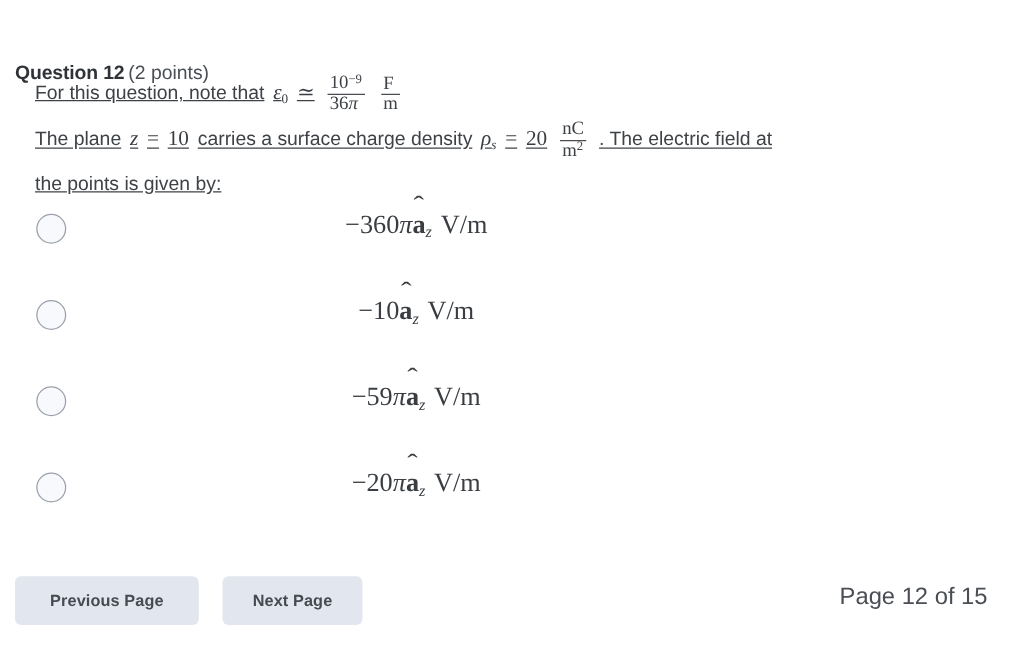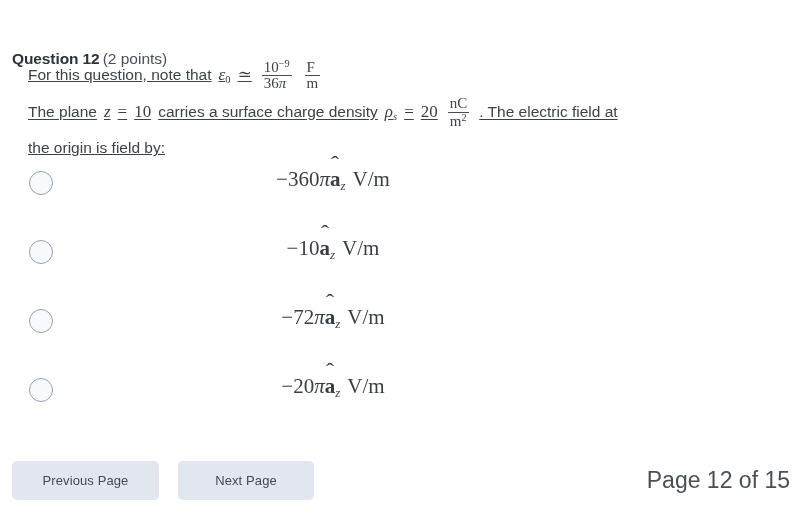--- a/index.html
+++ b/index.html
@@ -178,33 +178,33 @@
   .pg-btn {
     position: absolute;
     top: 0;
     height: 39px;
     background: #e2e6ef;
     border: none;
     border-radius: 5px;
     color: #464b52;
     font-family: "Liberation Sans", sans-serif;
     font-size: 13px;
-    font-weight: normal;
+    font-weight: bold;
     letter-spacing: 0.1px;
     cursor: pointer;
     padding: 0;
   }
   .pg-btn.prev { left: 12px; width: 147px; }
-  .pg-btn.next { left: 178px; width: 136px; }
+  .pg-btn.next { left: 178px; width: 112px; }
 
   .page-count {
     position: absolute;
     right: 22px;
     top: 6px;
-    font-size: 23px;
+    font-size: 19px;
     color: #4a4f55;
     white-space: nowrap;
   }
 </style>
 </head>
 <body>
 
 <div class="q-header">
   <span class="q-title">Question 12</span><span class="q-points">(2 points)</span>
 </div>
@@ -212,21 +212,21 @@
 <div class="q-body">
 
   <div class="q-line">
     <span>For this question, note that</span><span class="spc"></span><span class="mth-i">ε</span><span class="mth sub" style="font-style:normal">0</span><span class="spc"></span><span class="mth">≃</span><span class="spc"></span><span class="frac"><span class="num"><span>10</span><span class="sup">−9</span></span><span class="den"><span>36</span><span style="font-style:italic">π</span></span></span><span class="spc"></span><span class="frac"><span class="num">F</span><span class="den">m</span></span>
   </div>
 
   <div class="q-line">
     <span>The plane</span><span class="spc"></span><span class="mth-i">z</span><span class="spc"></span><span class="mth">=</span><span class="spc"></span><span class="mth">10</span><span class="spc"></span><span>carries a surface charge density</span><span class="spc"></span><span class="mth-i">ρ</span><span class="mth sub">s</span><span class="spc"></span><span class="mth">=</span><span class="spc"></span><span class="mth">20</span><span class="spc"></span><span class="frac"><span class="num">nC</span><span class="den"><span>m</span><span class="sup">2</span></span></span><span class="spc"></span><span>. The electric field at</span>
   </div>
 
-  <div class="q-line">the origin is field by:</div>
+  <div class="q-line">the points is given by:</div>
 </div>
 
 <div class="options">
 
   <div class="option-row">
     <span class="radio"></span>
     <div class="option-text">
       <span class="ans"><span>−</span><span class="num-it">360</span><span class="pi">π</span><span class="vecstack"><span class="hatmark">̂</span><span>a</span></span><span class="zsub">z</span><span class="unit">V/m</span></span>
     </div>
   </div>
@@ -234,21 +234,21 @@
   <div class="option-row">
     <span class="radio"></span>
     <div class="option-text">
       <span class="ans"><span>−</span><span class="num-it">10</span><span class="pi"></span><span class="vecstack"><span class="hatmark">̂</span><span>a</span></span><span class="zsub">z</span><span class="unit">V/m</span></span>
     </div>
   </div>
 
   <div class="option-row">
     <span class="radio"></span>
     <div class="option-text">
-      <span class="ans"><span>−</span><span class="num-it">72</span><span class="pi">π</span><span class="vecstack"><span class="hatmark">̂</span><span>a</span></span><span class="zsub">z</span><span class="unit">V/m</span></span>
+      <span class="ans"><span>−</span><span class="num-it">59</span><span class="pi">π</span><span class="vecstack"><span class="hatmark">̂</span><span>a</span></span><span class="zsub">z</span><span class="unit">V/m</span></span>
     </div>
   </div>
 
   <div class="option-row">
     <span class="radio"></span>
     <div class="option-text">
       <span class="ans"><span>−</span><span class="num-it">20</span><span class="pi">π</span><span class="vecstack"><span class="hatmark">̂</span><span>a</span></span><span class="zsub">z</span><span class="unit">V/m</span></span>
     </div>
   </div>
 

